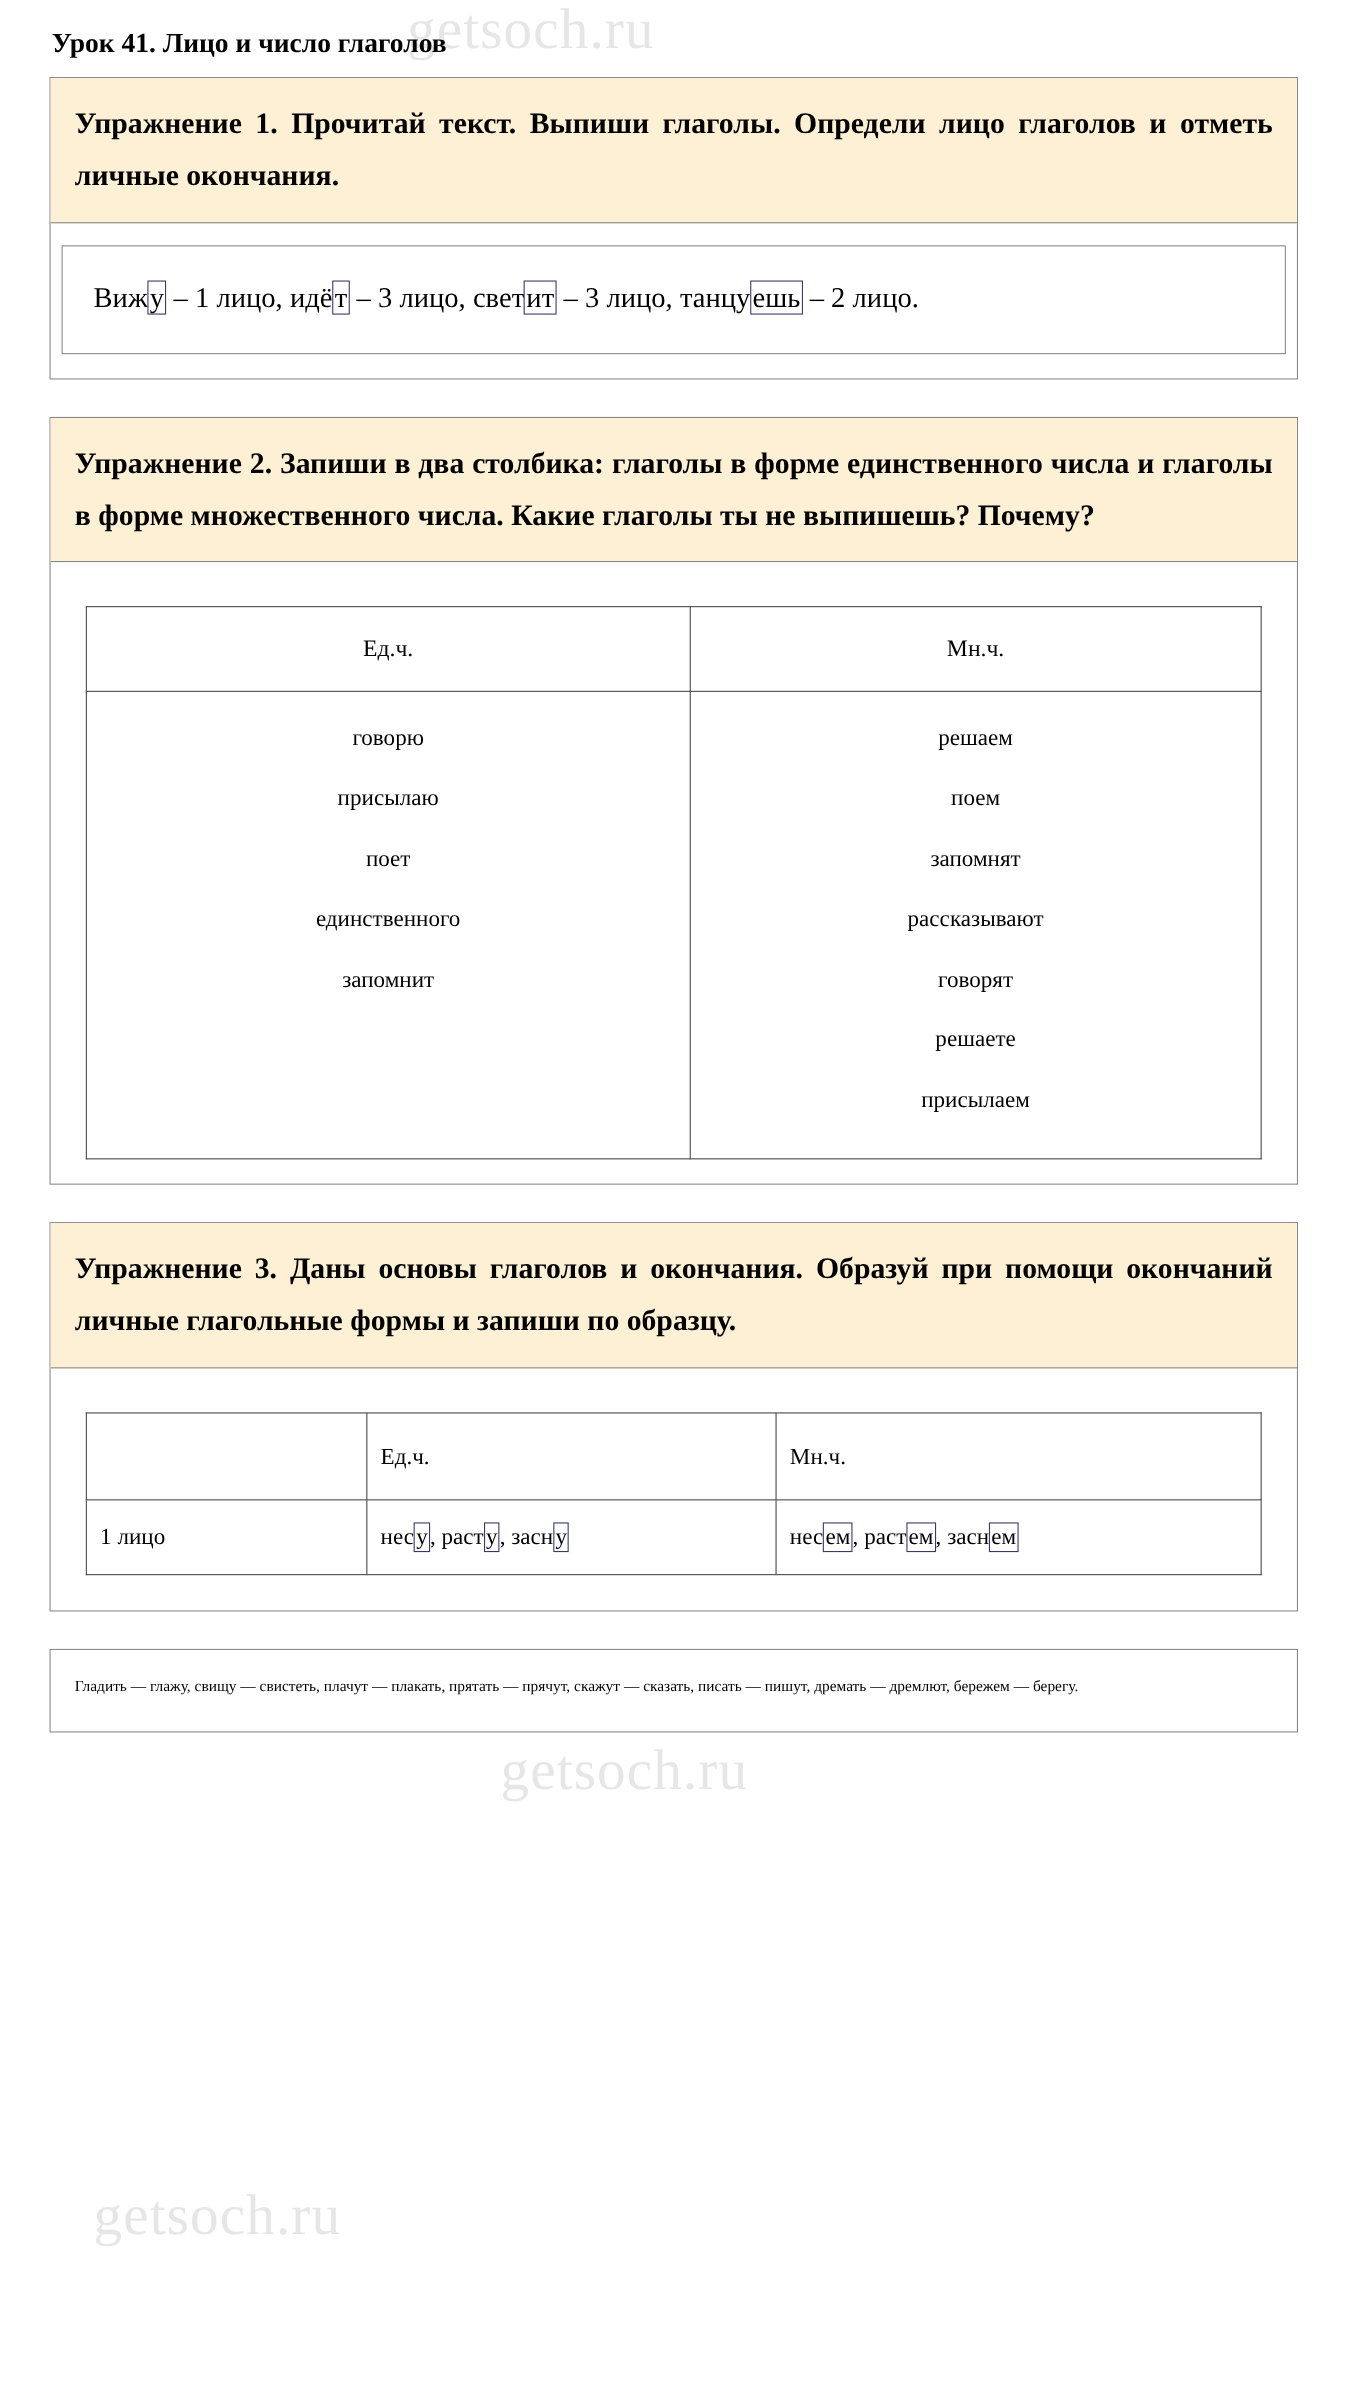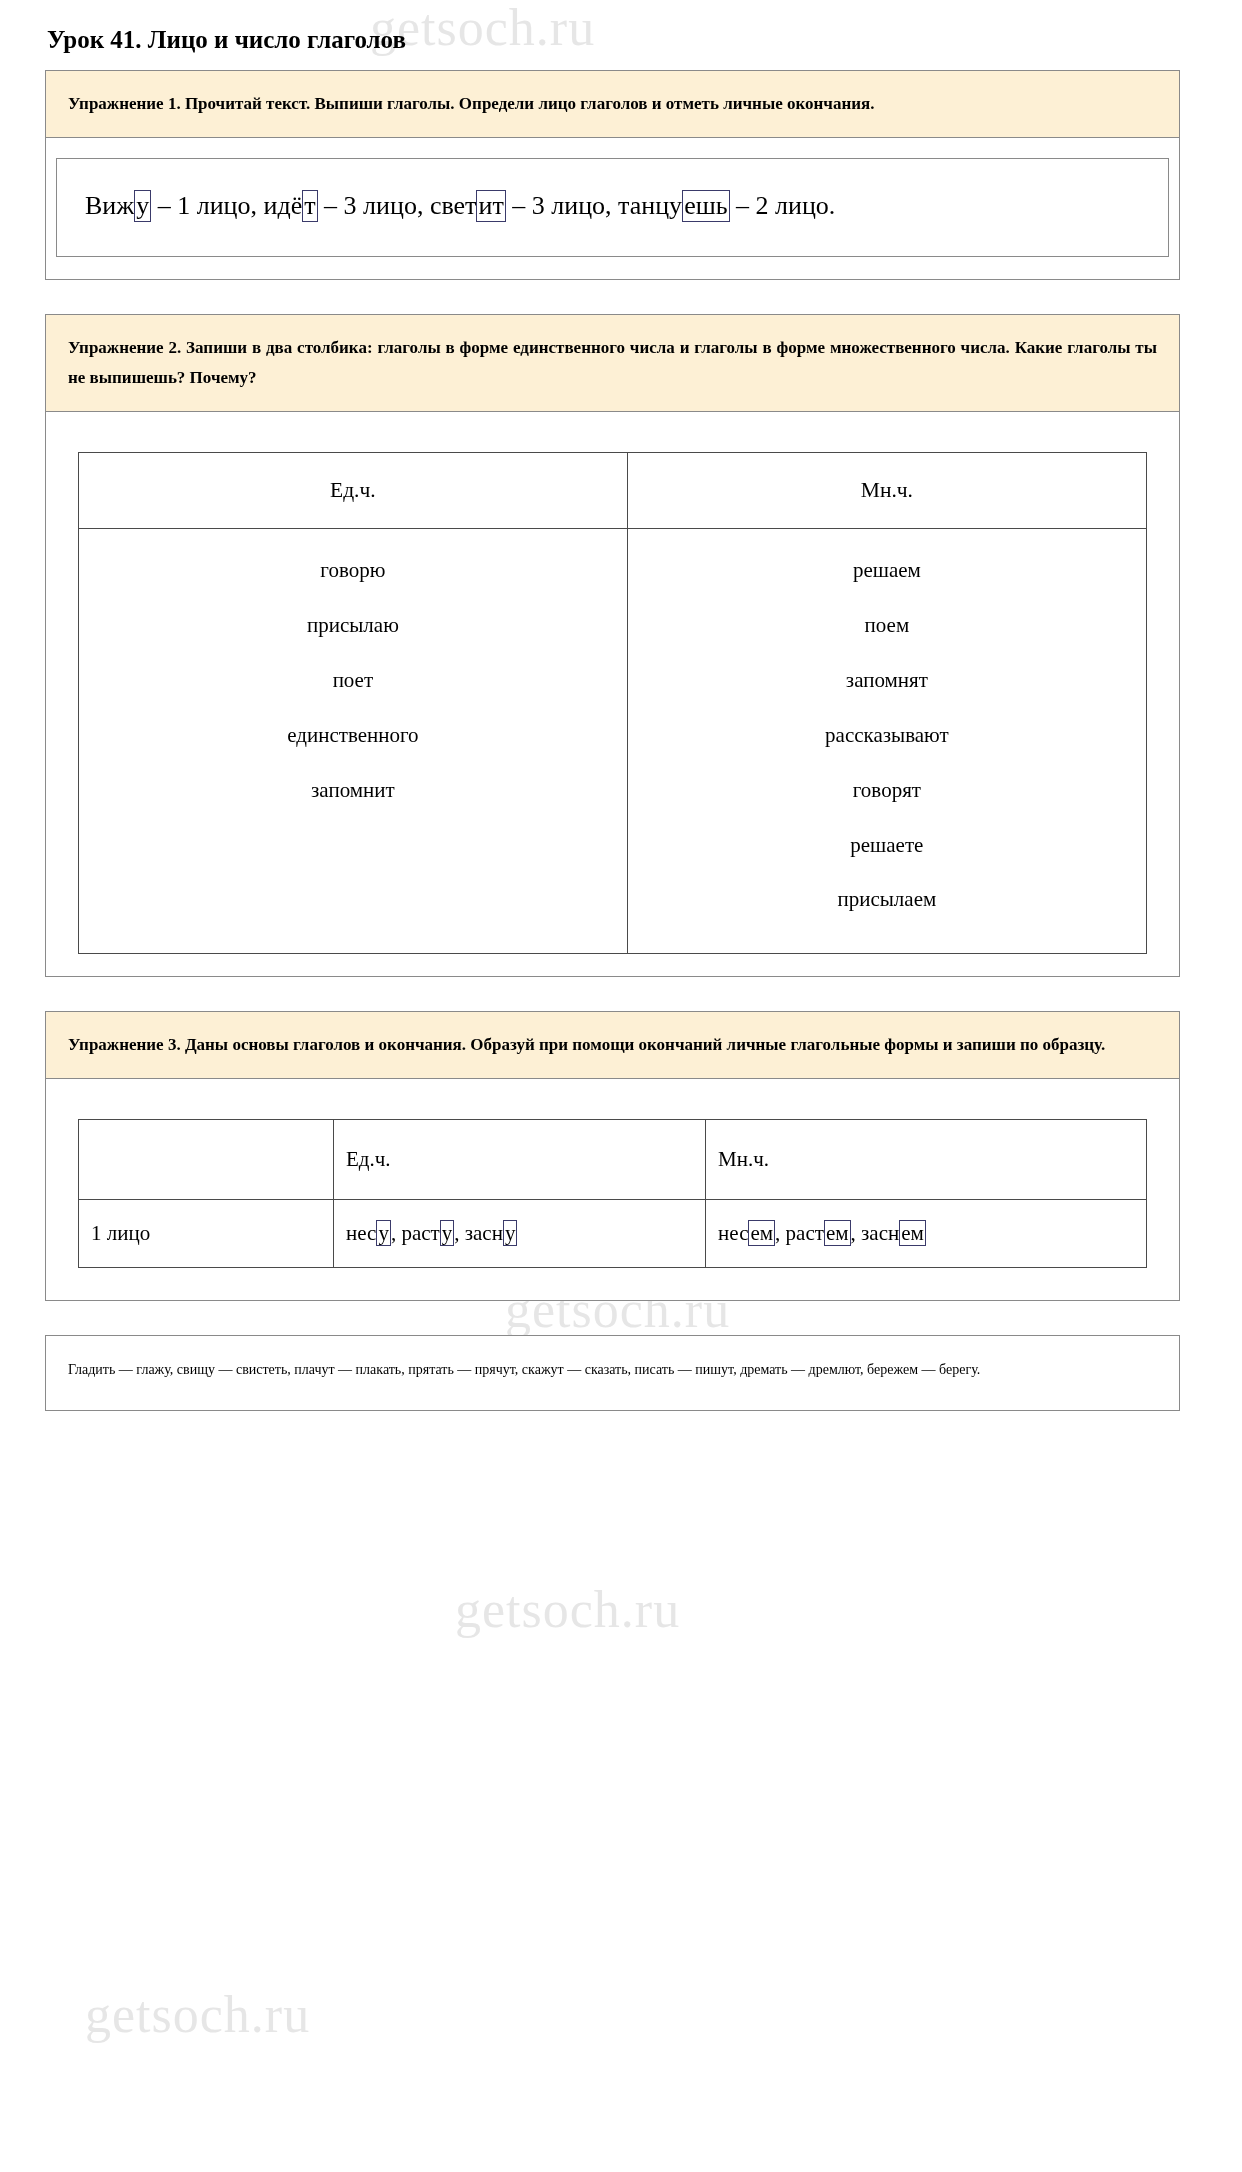--- a/index.html
+++ b/index.html
@@ -58,21 +58,21 @@
   }
 
   .exercise-block {
     border: 1px solid #8a8a8a;
     margin-bottom: 34px;
     background: #ffffff;
   }
   .ex-head {
     background: #fdf0d5;
     padding: 18px 22px 18px 22px;
-    font-size: 17px;
+    font-size: 27px;
     font-weight: bold;
     line-height: 1.75;
     text-align: justify;
     border-bottom: 1px solid #8a8a8a;
   }
   .ex-body {
     padding: 22px 22px 22px 22px;
     font-size: 21px;
     line-height: 1.85;
   }

